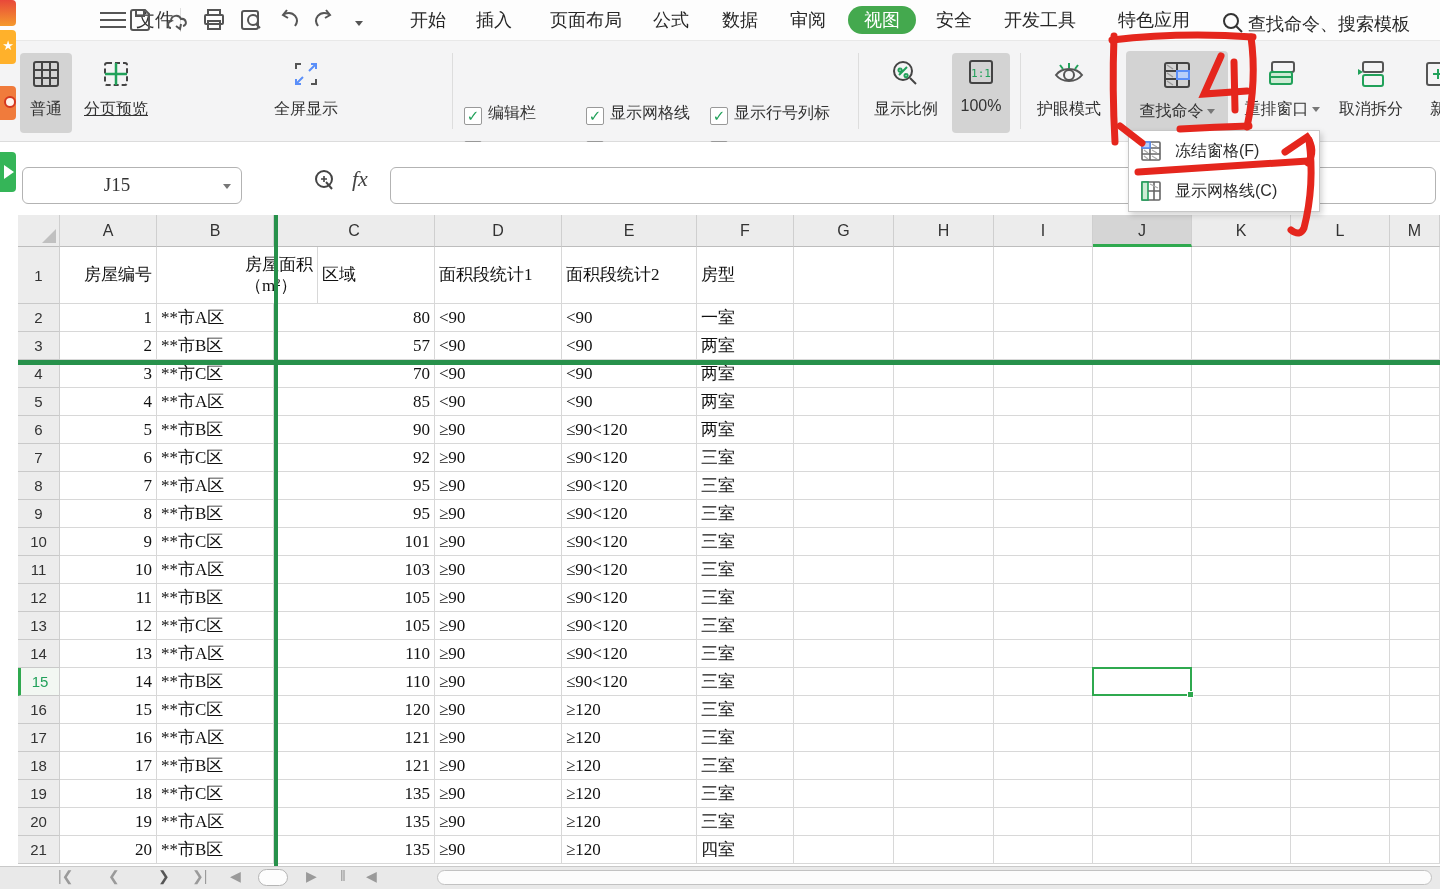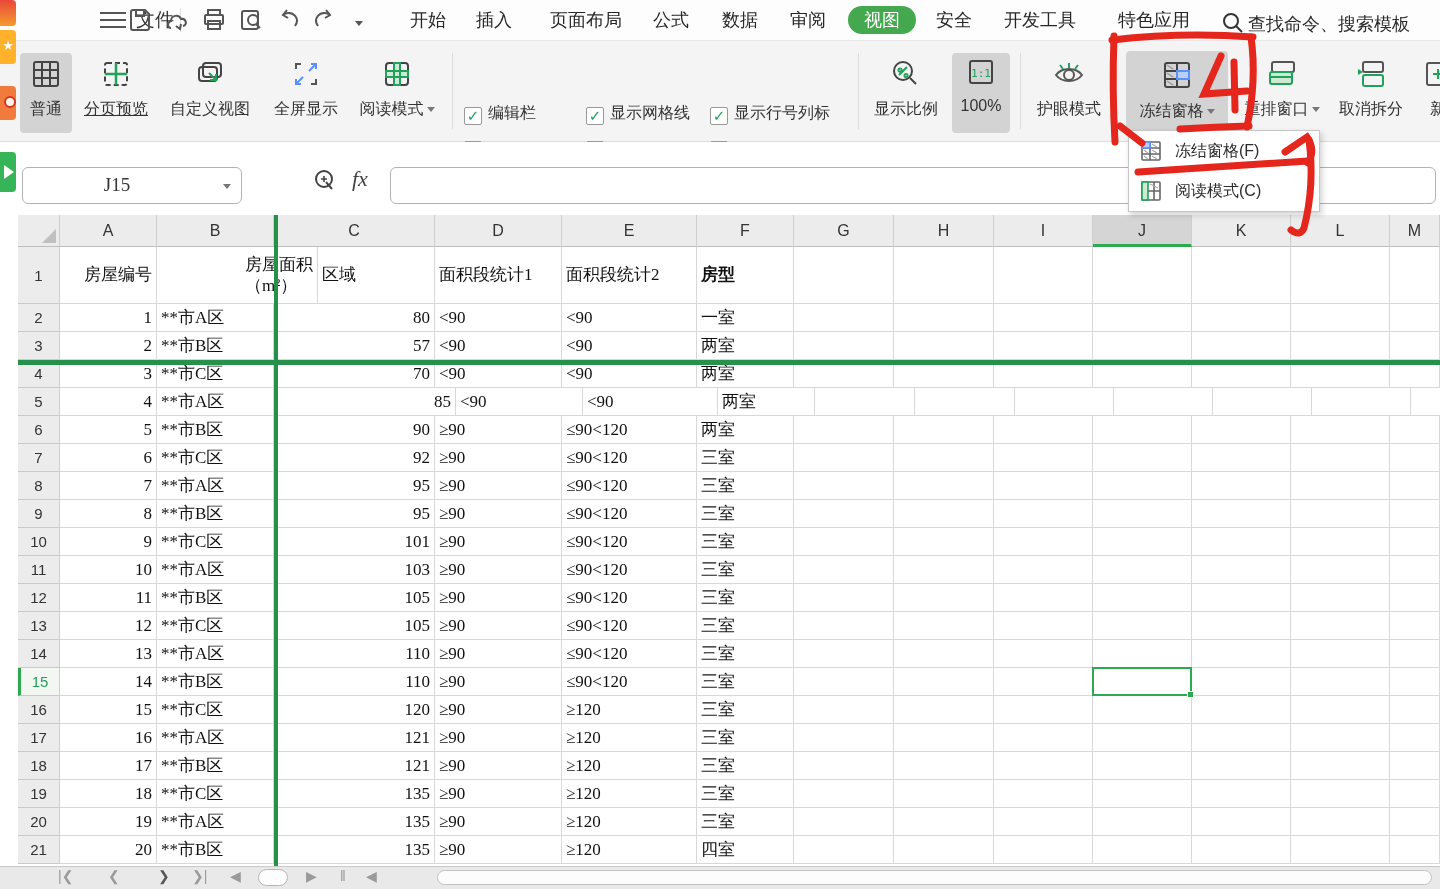--- a/index.html
+++ b/index.html
@@ -179,42 +179,27 @@
         </svg>
       <div class="lbl">普通</div>
     </div>
     <div class="abs tb-item" style="left:78px;top:18px;width:76px;text-decoration:underline;">
       <svg width="30" height="30" viewBox="0 0 30 30" fill="none">
           <rect x="4" y="4" width="22" height="22" rx="2" stroke="#444" stroke-width="2" stroke-dasharray="5 3"></rect>
           <path d="M4 15 h22 M15 4 v22" stroke="#21a15a" stroke-width="2.5"></path>
         </svg>
       <div class="lbl">分页预览</div>
     </div>
-    <div class="abs tb-item" style="left:158px;top:18px;width:104px;">
-      <svg width="30" height="30" viewBox="0 0 30 30" fill="none" stroke="#444" stroke-width="2">
-          <rect x="8" y="4" width="18" height="14" rx="3"></rect>
-          <rect x="4" y="8" width="18" height="14" rx="3"></rect>
-          <path d="M14 14 l7 7 M21 15 v6 h-6" stroke="#21a15a"></path>
-        </svg>
-      <div class="lbl">自定义视图</div>
-    </div>
     <div class="abs tb-item" style="left:268px;top:18px;width:76px;">
       <svg width="30" height="30" viewBox="0 0 30 30" fill="none" stroke-width="2">
           <path d="M18 12 L25 5 M20 5 h5 v5" stroke="#5b8ff9"></path>
           <path d="M12 18 L5 25 M5 20 v5 h5" stroke="#5b8ff9"></path>
           <path d="M5 10 v-5 h5 M25 20 v5 h-5" stroke="#555"></path>
         </svg>
       <div class="lbl">全屏显示</div>
-    </div>
-    <div class="abs tb-item" style="left:350px;top:18px;width:94px;">
-      <svg width="30" height="30" viewBox="0 0 30 30" fill="none" stroke="#444" stroke-width="2">
-          <rect x="4" y="4" width="22" height="22" rx="3"></rect>
-          <path d="M12 4 h6 v22 h-6 z M4 12 h22 v6 h-22 z" fill="#cdebd4" stroke="#21a15a"></path>
-        </svg>
-      <div class="lbl"><span>阅读模式</span><span class="caret"></span></div>
     </div>
 
     <div class="abs tb-sep" style="left:452px;"></div>
 
     <div id="cb-holder">
         <label class="cb-row" style="left: 464px; top: 62px;"><span class="cb-box">✓</span><span>编辑栏</span></label>
         <label class="cb-row" style="left: 464px; top: 100px;"><span class="cb-box"></span><span>任务窗格</span></label>
         <label class="cb-row" style="left: 586px; top: 62px;"><span class="cb-box">✓</span><span>显示网格线</span></label>
         <label class="cb-row" style="left: 586px; top: 100px;"><span class="cb-box"></span><span>打印网格线</span></label>
         <label class="cb-row" style="left: 710px; top: 62px;"><span class="cb-box">✓</span><span>显示行号列标</span></label>
@@ -250,21 +235,21 @@
       <div class="lbl">护眼模式</div>
     </div>
 
     <div class="abs tb-item tb-btnbg" style="left:1126px;top:10px;width:102px;height:86px;padding-top:8px;">
       <svg width="32" height="32" viewBox="0 0 32 32" fill="none" stroke-width="2">
           <rect x="4" y="4" width="24" height="24" rx="2" stroke="#444"></rect>
           <path d="M4 12 h24 M4 20 h24 M16 4 v24" stroke="#444"></path>
           <rect x="16" y="12" width="12" height="8" fill="#b9cff9" stroke="#5b8ff9"></rect>
           <path d="M6 6 l6 4 M6 14 l6 4 M6 22 l6 4" stroke="#999" stroke-width="1.5"></path>
         </svg>
-      <div class="lbl"><span>冻结窗格</span><span class="caret"></span></div>
+      <div class="lbl"><span>查找命令</span><span class="caret"></span></div>
     </div>
 
     <div class="abs tb-item" style="left:1238px;top:18px;width:88px;">
       <svg width="32" height="30" viewBox="0 0 32 30" fill="none" stroke-width="2">
           <rect x="6" y="3" width="22" height="10" rx="2" stroke="#555"></rect>
           <rect x="4" y="13" width="22" height="12" rx="2" fill="#cdebd4" stroke="#21a15a"></rect>
           <path d="M4 18 h22" stroke="#21a15a"></path>
         </svg>
       <div class="lbl"><span>重排窗口</span><span class="caret"></span></div>
     </div>
@@ -321,21 +306,21 @@
         <div class="hdr-cell" style="width: 50px;">M</div>
       </div>
       <div class="g-row" style="top: 32px; height: 57px;">
         <div class="rownum" style="width: 42px; height: 57px;">1</div>
         <div class="g-cell al-r" style="width: 97px; height: 57px;">房屋编号</div>
         <div class="g-cell al-r" style="width: 161px; height: 57px;">房屋面积
 （m²）</div>
         <div class="g-cell al-l" style="width: 117px; height: 57px;">区域</div>
         <div class="g-cell al-l" style="width: 127px; height: 57px;">面积段统计1</div>
         <div class="g-cell al-l" style="width: 135px; height: 57px;">面积段统计2</div>
-        <div class="g-cell al-l" style="width: 97px; height: 57px; font-weight: bold;">房型</div>
+        <div class="g-cell al-l" style="width: 97px; height: 57px;">房型</div>
         <div class="g-cell al-l" style="width: 100px; height: 57px;"></div>
         <div class="g-cell al-l" style="width: 100px; height: 57px;"></div>
         <div class="g-cell al-l" style="width: 99px; height: 57px;"></div>
         <div class="g-cell al-l" style="width: 99px; height: 57px;"></div>
         <div class="g-cell al-l" style="width: 99px; height: 57px;"></div>
         <div class="g-cell al-l" style="width: 99px; height: 57px;"></div>
         <div class="g-cell al-l" style="width: 50px; height: 57px;"></div>
       </div>
       <div class="g-row" style="top: 89px; height: 28px;">
         <div class="rownum" style="width: 42px; height: 28px;">2</div>
@@ -382,21 +367,21 @@
         <div class="g-cell al-l" style="width: 99px; height: 28px;"></div>
         <div class="g-cell al-l" style="width: 99px; height: 28px;"></div>
         <div class="g-cell al-l" style="width: 99px; height: 28px;"></div>
         <div class="g-cell al-l" style="width: 99px; height: 28px;"></div>
         <div class="g-cell al-l" style="width: 50px; height: 28px;"></div>
       </div>
       <div class="g-row" style="top: 173px; height: 28px;">
         <div class="rownum" style="width: 42px; height: 28px;">5</div>
         <div class="g-cell al-r" style="width: 97px; height: 28px;">4</div>
         <div class="g-cell al-l" style="width: 117px; height: 28px;">**市A区</div>
-        <div class="g-cell al-r" style="width: 182px; height: 28px;">85</div>
+        <div class="g-cell al-r" style="width: 161px; height: 28px;">85</div>
         <div class="g-cell al-l" style="width: 127px; height: 28px;">&lt;90</div>
         <div class="g-cell al-l" style="width: 135px; height: 28px;">&lt;90</div>
         <div class="g-cell al-l" style="width: 97px; height: 28px;">两室</div>
         <div class="g-cell al-l" style="width: 100px; height: 28px;"></div>
         <div class="g-cell al-l" style="width: 100px; height: 28px;"></div>
         <div class="g-cell al-l" style="width: 99px; height: 28px;"></div>
         <div class="g-cell al-l" style="width: 99px; height: 28px;"></div>
         <div class="g-cell al-l" style="width: 99px; height: 28px;"></div>
         <div class="g-cell al-l" style="width: 99px; height: 28px;"></div>
         <div class="g-cell al-l" style="width: 50px; height: 28px;"></div>
@@ -674,21 +659,21 @@
         </svg>
       <span>冻结窗格(F)</span>
     </div>
     <div class="menu-item">
       <svg viewBox="0 0 24 24" fill="none" stroke-width="1.6">
           <rect x="3" y="3" width="18" height="18" rx="1" stroke="#666"></rect>
           <rect x="3" y="3" width="6" height="18" fill="#cdebd4" stroke="#21a15a"></rect>
           <path d="M9 12 h12 M15 3 v18" stroke="#666"></path>
           <path d="M11 5 l8 4" stroke="#aaa" stroke-width="1.2"></path>
         </svg>
-      <span>阅读模式(C)</span>
+      <span>显示网格线(C)</span>
     </div>
   </div>
 
   <div id="bottombar" class="abs">
     <span class="bb-ic" style="left:58px;">|❮</span>
     <span class="bb-ic" style="left:108px;">❮</span>
     <span class="bb-ic dark" style="left:158px;">❯</span>
     <span class="bb-ic" style="left:192px;">❯|</span>
     <span class="bb-ic" style="left:230px;">◀</span>
     <span class="bb-circle"></span>

